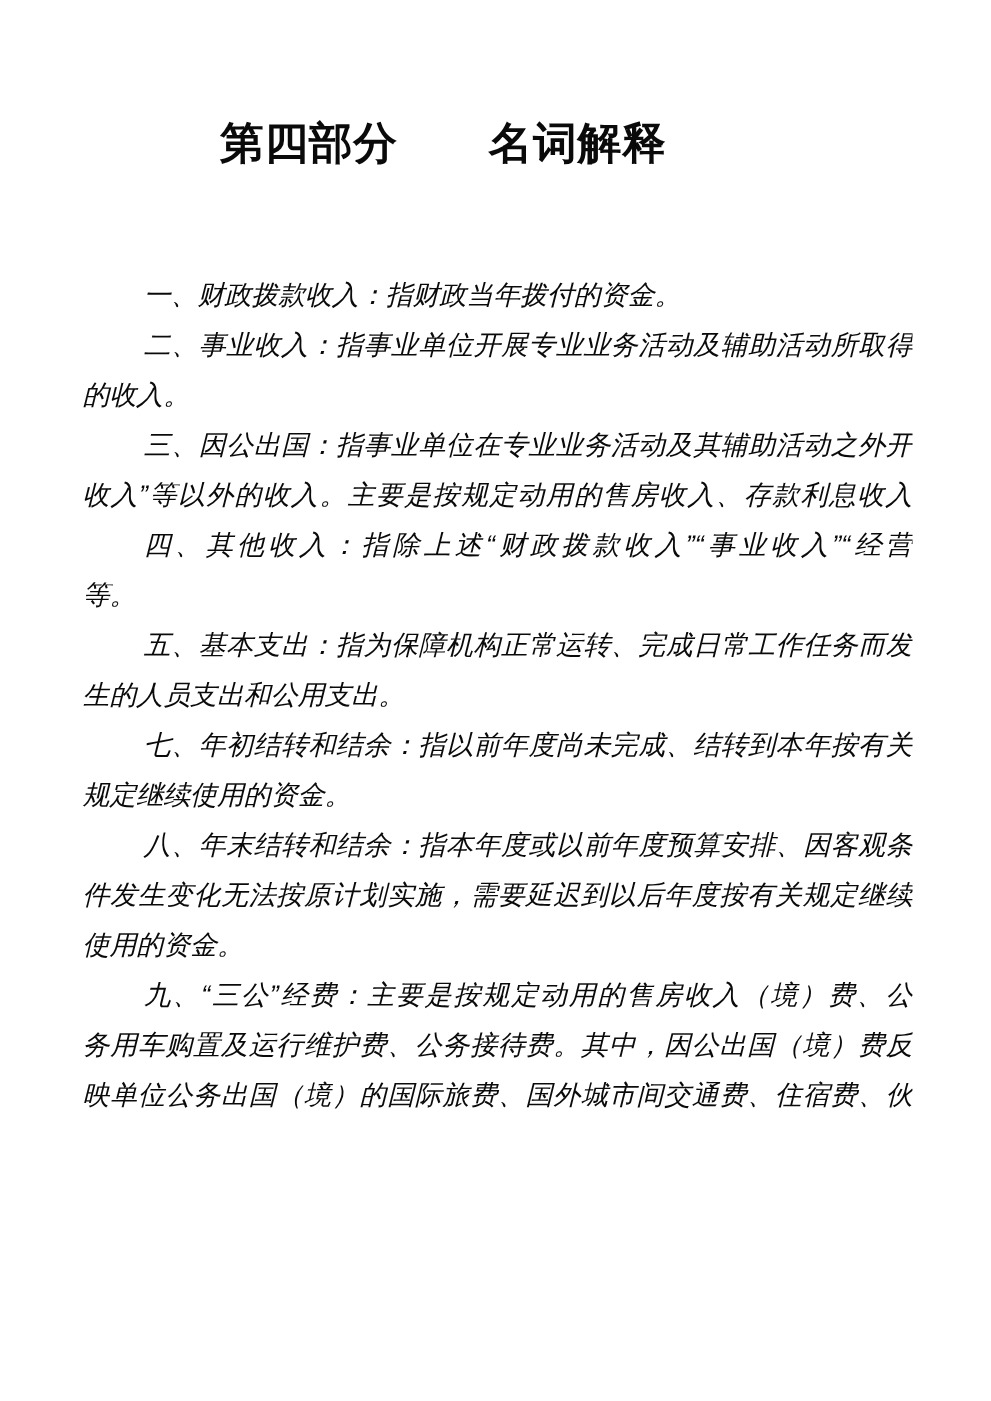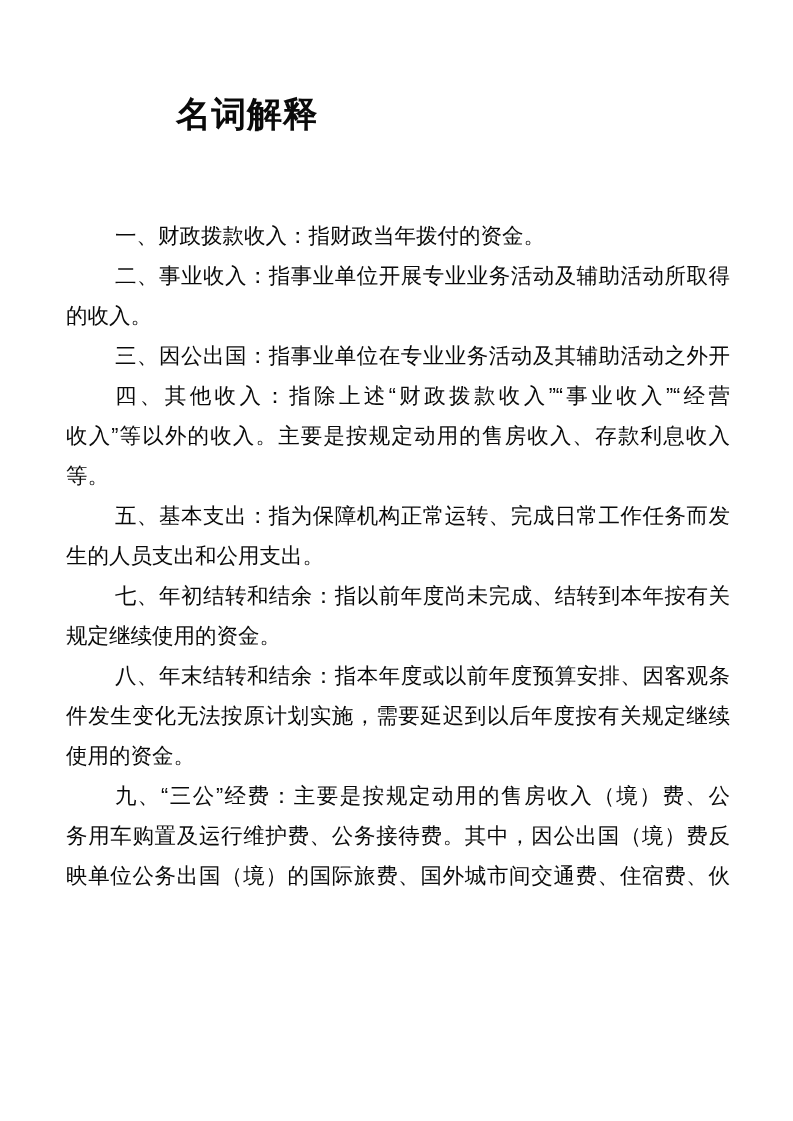--- a/index.html
+++ b/index.html
@@ -29,20 +29,21 @@
   .doc-body {
     margin: 82px 63px 0 66px;
     width: 664px;
     font-family: "Liberation Sans", "DejaVu Sans", sans-serif;
     font-size: 21.5px;
     color: #0a0a0a;
   }
   .para {
     margin: 0;
     padding: 0;
+    font-style: italic;
   }
   .line {
     height: 40px;
     line-height: 40px;
     overflow: hidden;
     text-align: left;
   }
   .line.full {
     text-align: justify;
     text-align-last: justify;
@@ -50,38 +51,39 @@
   .line.first {
     text-indent: 49px;
   }
 </style>
 </head>
 <body>
 
 <div class="page">
 
   <div class="doc-title">
+    <span>第四部分</span>
     <span>名词解释</span>
   </div>
 
   <div class="doc-body">
 
   <div class="para">
         <div class="line first">一、财政拨款收入：指财政当年拨付的资金。</div>
       </div>
       <div class="para">
         <div class="line first full">二、事业收入：指事业单位开展专业业务活动及辅助活动所取得</div>
         <div class="line">的收入。</div>
       </div>
       <div class="para">
         <div class="line first full">三、因公出国：指事业单位在专业业务活动及其辅助活动之外开</div>
       </div>
       <div class="para">
+        <div class="line full">收入”等以外的收入。主要是按规定动用的售房收入、存款利息收入</div>
         <div class="line first full">四、其他收入：指除上述“财政拨款收入”“事业收入”“经营</div>
-        <div class="line full">收入”等以外的收入。主要是按规定动用的售房收入、存款利息收入</div>
         <div class="line">等。</div>
       </div>
       <div class="para">
         <div class="line first full">五、基本支出：指为保障机构正常运转、完成日常工作任务而发</div>
         <div class="line">生的人员支出和公用支出。</div>
       </div>
       <div class="para">
         <div class="line first full">七、年初结转和结余：指以前年度尚未完成、结转到本年按有关</div>
         <div class="line">规定继续使用的资金。</div>
       </div>

